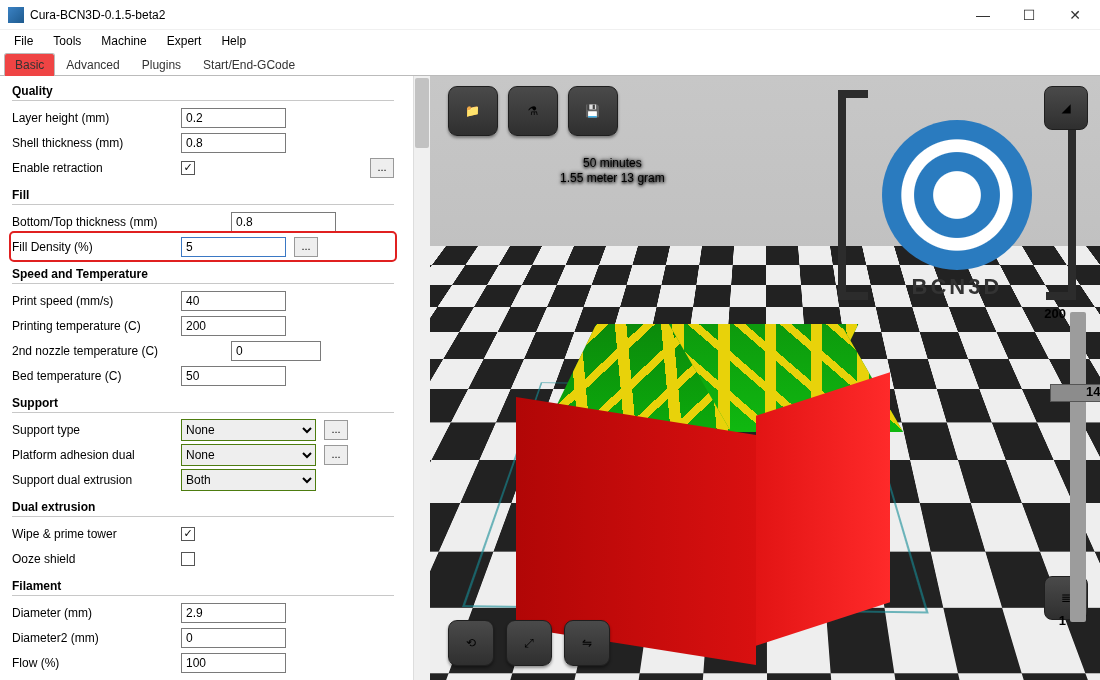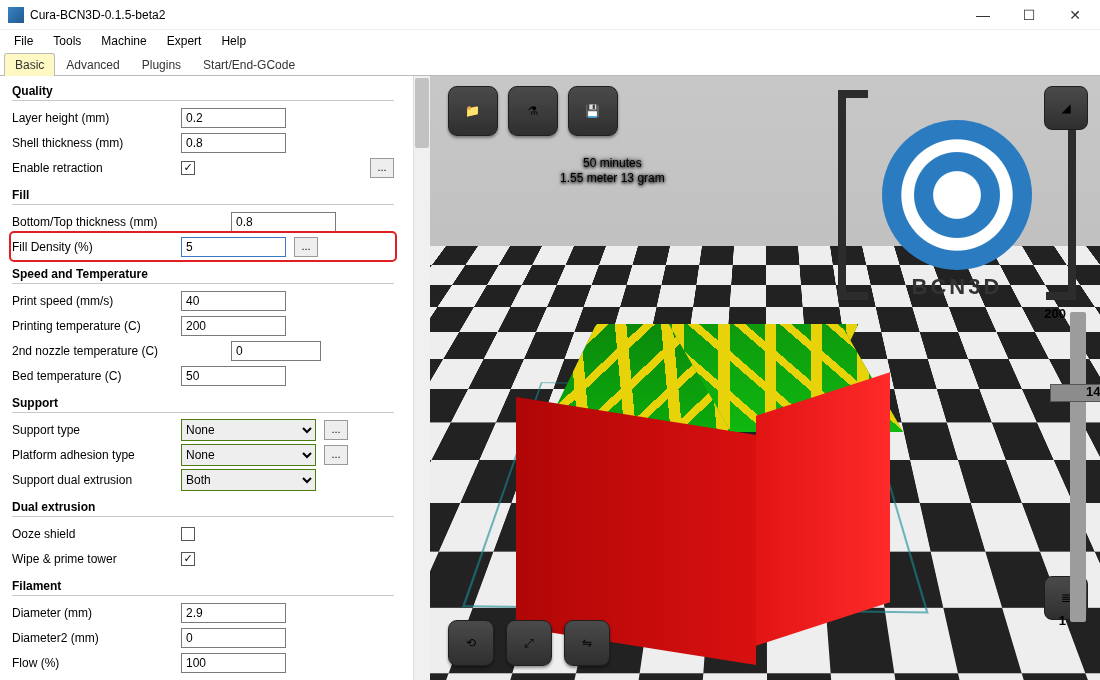--- a/index.html
+++ b/index.html
@@ -6,21 +6,21 @@
 html,body{width:1100px;height:680px;overflow:hidden;background:#fff}
 .titlebar{height:30px;display:flex;align-items:center;padding:0 2px;background:#fff;border-bottom:1px solid #f0f0f0}
 .titlebar .app-icon{width:16px;height:16px;margin:0 6px;background:linear-gradient(135deg,#3b82c4,#1e5a8e)}
 .titlebar .title{flex:0 0 auto}
 .titlebar .spacer{flex:1}
 .win-btn{width:46px;height:30px;display:flex;align-items:center;justify-content:center;font-size:14px;color:#333}
 .menubar{height:22px;display:flex;align-items:center;gap:4px;padding:0 6px;background:#fff}
 .menubar .menu-item{padding:2px 8px}
 .tabbar{height:24px;display:flex;align-items:flex-end;padding:0 4px;background:#fff;border-bottom:1px solid #bbb}
 .tab{padding:4px 10px;border:1px solid transparent;border-bottom:none;position:relative;top:1px;color:#333}
-.tab.active{border-color:#bbb;background:#fef9c3;border-top-left-radius:3px;border-top-right-radius:3px}
+.tab.active{border-color:#bbb;background:#ef4444;border-top-left-radius:3px;border-top-right-radius:3px}
 .body{display:flex;height:calc(680px - 30px - 22px - 24px)}
 .leftcol{width:430px;height:100%;display:flex}
 .panel{flex:1;overflow-y:auto;padding:8px 19px 8px 12px}
 .scrollbar{width:17px;height:100%;background:#f0f0f0;border-left:1px solid #ddd;position:relative}
 .scrollbar .thumb{position:absolute;left:1px;right:1px;top:2px;height:70px;background:#c2c2c2;border-radius:2px}
 .section-head{font-weight:700;margin-top:8px;margin-bottom:2px}
 .section-head:first-child{margin-top:0}
 hr.sep{border:none;border-top:1px solid #c8c8c8;margin:2px 0 4px}
 .row{display:flex;align-items:center;height:25px;gap:4px}
 .row .lbl{width:165px}
@@ -138,38 +138,38 @@
         </div>
 
       <div class="section-head">Support</div>
         <hr class="sep">
       <div class="row">
           <div class="lbl">Support type</div>
           <select><option>None</option></select>
           <div class="more">...</div>
         </div>
       <div class="row">
-          <div class="lbl">Platform adhesion type</div>
+          <div class="lbl">Platform adhesion dual</div>
           <select><option>None</option></select>
           <div class="more">...</div>
         </div>
       <div class="row">
           <div class="lbl">Support dual extrusion</div>
           <select><option>Both</option></select>
         </div>
 
       <div class="section-head">Dual extrusion</div>
         <hr class="sep">
       <div class="row">
+          <div class="lbl">Wipe &amp; prime tower</div>
+          <div class="chk checked"></div>
+        </div>
+      <div class="row">
           <div class="lbl">Ooze shield</div>
           <div class="chk"></div>
-        </div>
-      <div class="row">
-          <div class="lbl">Wipe &amp; prime tower</div>
-          <div class="chk checked"></div>
         </div>
 
       <div class="section-head">Filament</div>
         <hr class="sep">
       <div class="row">
           <div class="lbl">Diameter (mm)</div>
           <input type="text" value="2.9" style="">
         </div>
       <div class="row">
           <div class="lbl">Diameter2 (mm)</div>

